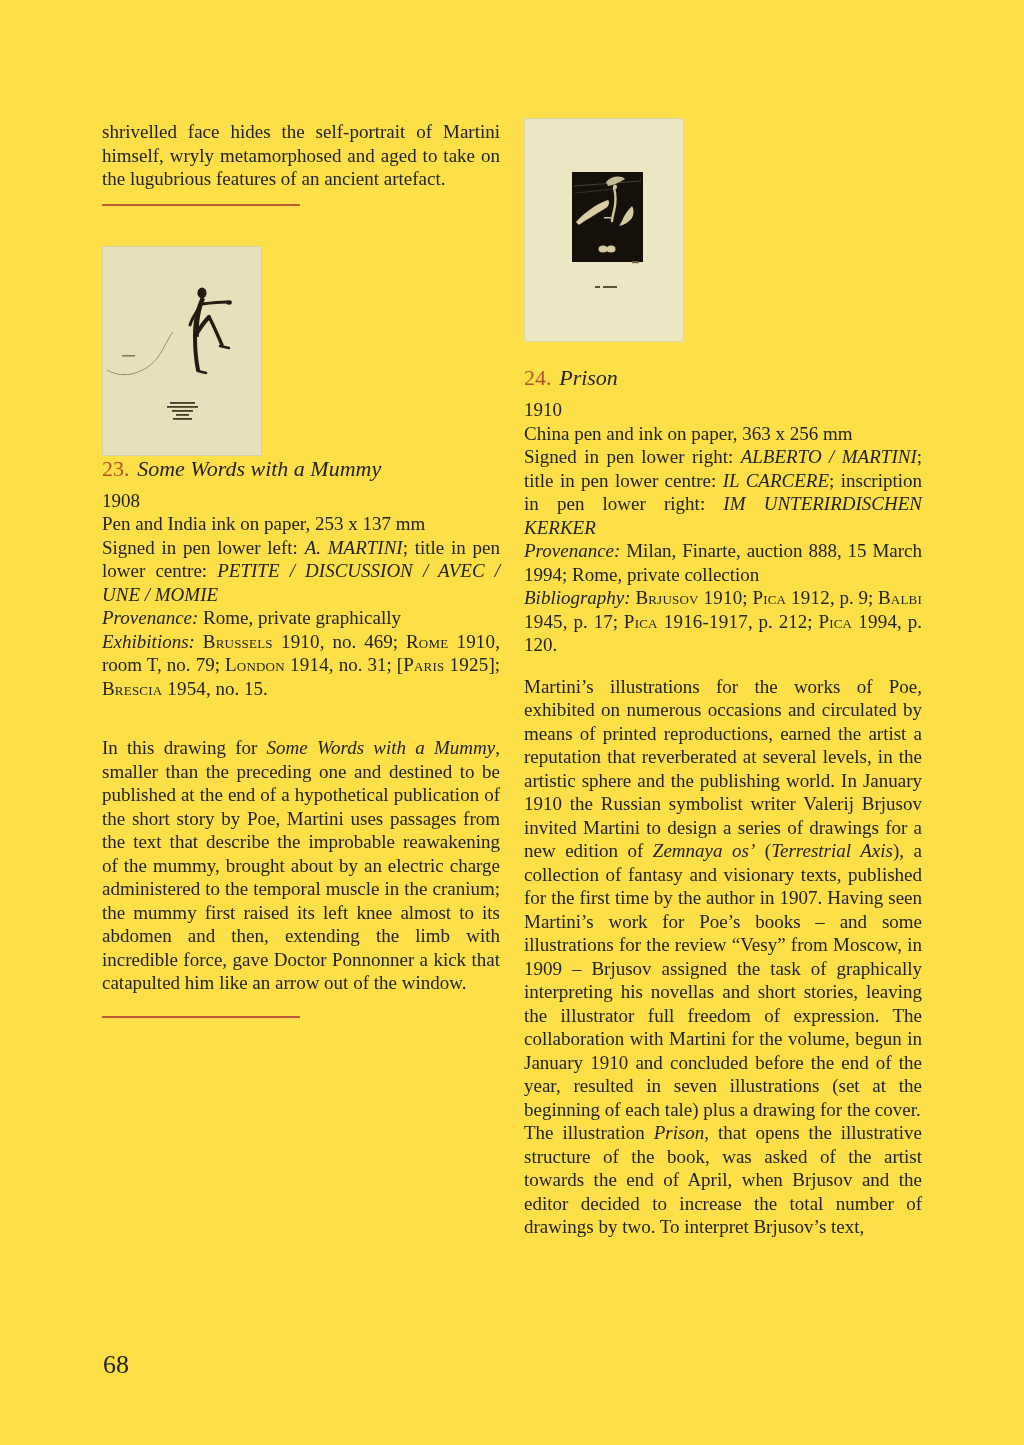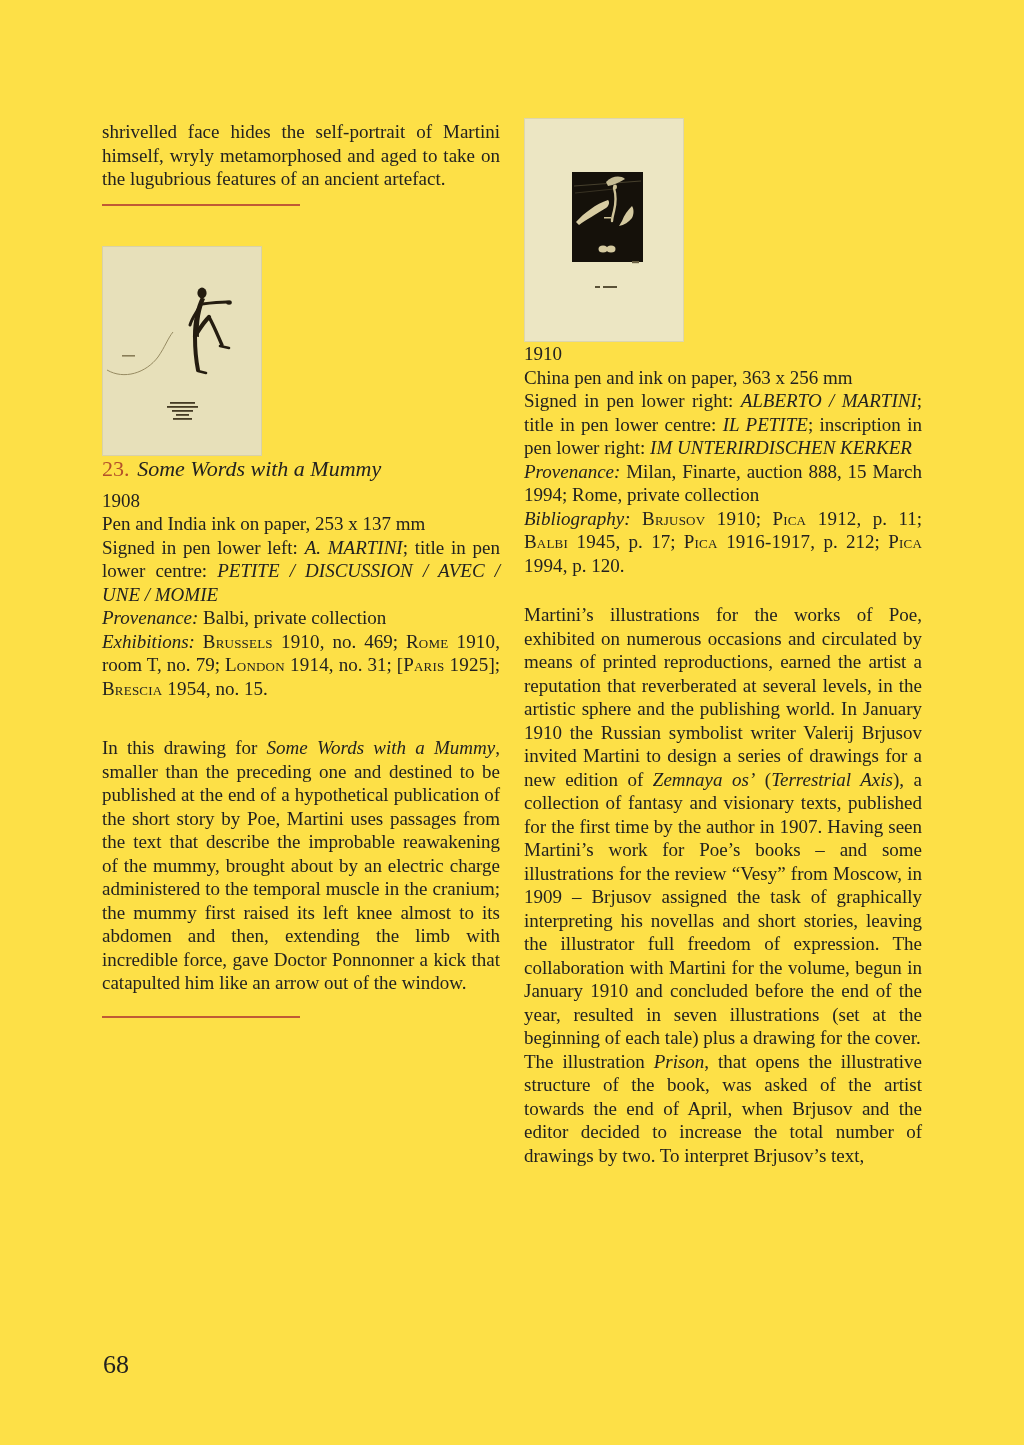--- a/index.html
+++ b/index.html
@@ -34,21 +34,21 @@
   .art-right { width:160px; height:224px; }
   figure.art svg { display:block; width:100%; height:100%; }
 
   h2.entry { font-weight:normal; font-size:22px; line-height:26px; }
   h2.entry .num { color:#b4512a; margin-right:0.35em; font-style:normal; }
   h2.entry .ttl { font-style:italic; color:#232220; }
   .h-23 { margin-bottom:7px; }
   .h-24 { margin-top:23px; margin-bottom:7px; }
 
   .disc   { margin-top:36px; }
-  .essay1 { margin-top:26px; }
+  .essay1 { margin-top:18px; }
 
   .pagenum {
     position:absolute; left:103px; top:1350px;
     font-size:26px; color:#232220;
   }
 </style>
 </head>
 <body>
 
 <div class="page">
@@ -87,21 +87,21 @@
           <rect x="71" y="172" width="19" height="1.8"></rect>
         </g>
       </svg>
     </figure>
 
     <h2 class="entry h-23"><span class="num">23.</span><span class="ttl">Some Words with a Mummy</span></h2>
 
     <p class="body">1908</p>
     <p class="body">Pen and India ink on paper, 253 x 137 mm</p>
     <p class="body"><span>Signed in pen lower left: </span><span class="it">A. MARTINI</span><span>; title in pen lower centre: </span><span class="it">PETITE / DISCUSSION / AVEC / UNE / MOMIE</span></p>
-    <p class="body"><span class="it">Provenance:</span><span> Balbi, private collection</span></p>
+    <p class="body"><span class="it">Provenance:</span><span> Rome, private graphically</span></p>
     <p class="body"><span class="it">Exhibitions:</span><span> </span><span class="sc">Brussels 1910</span><span>, no. 469; </span><span class="sc">Rome 1910</span><span>, room T, no. 79; </span><span class="sc">London 1914</span><span>, no. 31; [</span><span class="sc">Paris 1925</span><span>]; </span><span class="sc">Brescia 1954</span><span>, no. 15.</span></p>
 
     <p class="body disc"><span>In this drawing for </span><span class="it">Some Words with a Mummy</span><span>, smaller than the preceding one and destined to be published at the end of a hypothetical publication of the short story by Poe, Martini uses passages from the text that describe the improbable reawakening of the mummy, brought about by an electric charge administered to the temporal muscle in the cranium; the mummy first raised its left knee almost to its abdomen and then, extending the limb with incredible force, gave Doctor Ponnonner a kick that catapulted him like an arrow out of the window.</span></p>
 
     <div class="rule rule-2"></div>
   </div>
 
   <div class="col col-right">
 
     <figure class="art art-right">
@@ -122,25 +122,26 @@
           <ellipse cx="87" cy="131" rx="4.5" ry="3.5" fill="#d5caa0"></ellipse>
         </g>
         <rect x="108" y="143" width="7" height="2.2" fill="#6a6044"></rect>
         <g fill="#5a5238">
           <rect x="71" y="168" width="5" height="2"></rect>
           <rect x="79" y="168" width="14" height="2"></rect>
         </g>
       </svg>
     </figure>
 
+    <h2 class="entry h-24"><span class="num">24.</span><span class="ttl">Prison</span></h2>
 
     <p class="body">1910</p>
     <p class="body">China pen and ink on paper, 363 x 256 mm</p>
-    <p class="body"><span>Signed in pen lower right: </span><span class="it">ALBERTO / MARTINI</span><span>; title in pen lower centre: </span><span class="it">IL PETITE</span><span>; inscription in pen lower right: </span><span class="it">IM UNTERIRDISCHEN KERKER</span></p>
+    <p class="body"><span>Signed in pen lower right: </span><span class="it">ALBERTO / MARTINI</span><span>; title in pen lower centre: </span><span class="it">IL CARCERE</span><span>; inscription in pen lower right: </span><span class="it">IM UNTERIRDISCHEN KERKER</span></p>
     <p class="body"><span class="it">Provenance:</span><span> Milan, Finarte, auction 888, 15 March 1994; Rome, private collection</span></p>
-    <p class="body"><span class="it">Bibliography:</span><span> </span><span class="sc">Brjusov 1910</span><span>; </span><span class="sc">Pica 1912</span><span>, p. 11; </span><span class="sc">Balbi 1945</span><span>, p. 17; </span><span class="sc">Pica 1916-1917</span><span>, p. 212; </span><span class="sc">Pica 1994</span><span>, p. 120.</span></p>
+    <p class="body"><span class="it">Bibliography:</span><span> </span><span class="sc">Brjusov 1910</span><span>; </span><span class="sc">Pica 1912</span><span>, p. 9; </span><span class="sc">Balbi 1945</span><span>, p. 17; </span><span class="sc">Pica 1916-1917</span><span>, p. 212; </span><span class="sc">Pica 1994</span><span>, p. 120.</span></p>
 
     <p class="body essay1"><span>Martini’s illustrations for the works of Poe, exhibited on numerous occasions and circulated by means of printed reproductions, earned the artist a reputation that reverberated at several levels, in the artistic sphere and the publishing world. In January 1910 the Russian symbolist writer Valerij Brjusov invited Martini to design a series of drawings for a new edition of </span><span class="it">Zemnaya os’</span><span> (</span><span class="it">Terrestrial Axis</span><span>), a collection of fantasy and visionary texts, published for the first time by the author in 1907. Having seen Martini’s work for Poe’s books – and some illustrations for the review “Vesy” from Moscow, in 1909 – Brjusov assigned the task of graphically interpreting his novellas and short stories, leaving the illustrator full freedom of expression. The collaboration with Martini for the volume, begun in January 1910 and concluded before the end of the year, resulted in seven illustrations (set at the beginning of each tale) plus a drawing for the cover.</span></p>
     <p class="body"><span>The illustration </span><span class="it">Prison</span><span>, that opens the illustrative structure of the book, was asked of the artist towards the end of April, when Brjusov and the editor decided to increase the total number of drawings by two. To interpret Brjusov’s text,</span></p>
   </div>
 
   <div class="pagenum">68</div>
 </div>
 
 </body></html>

